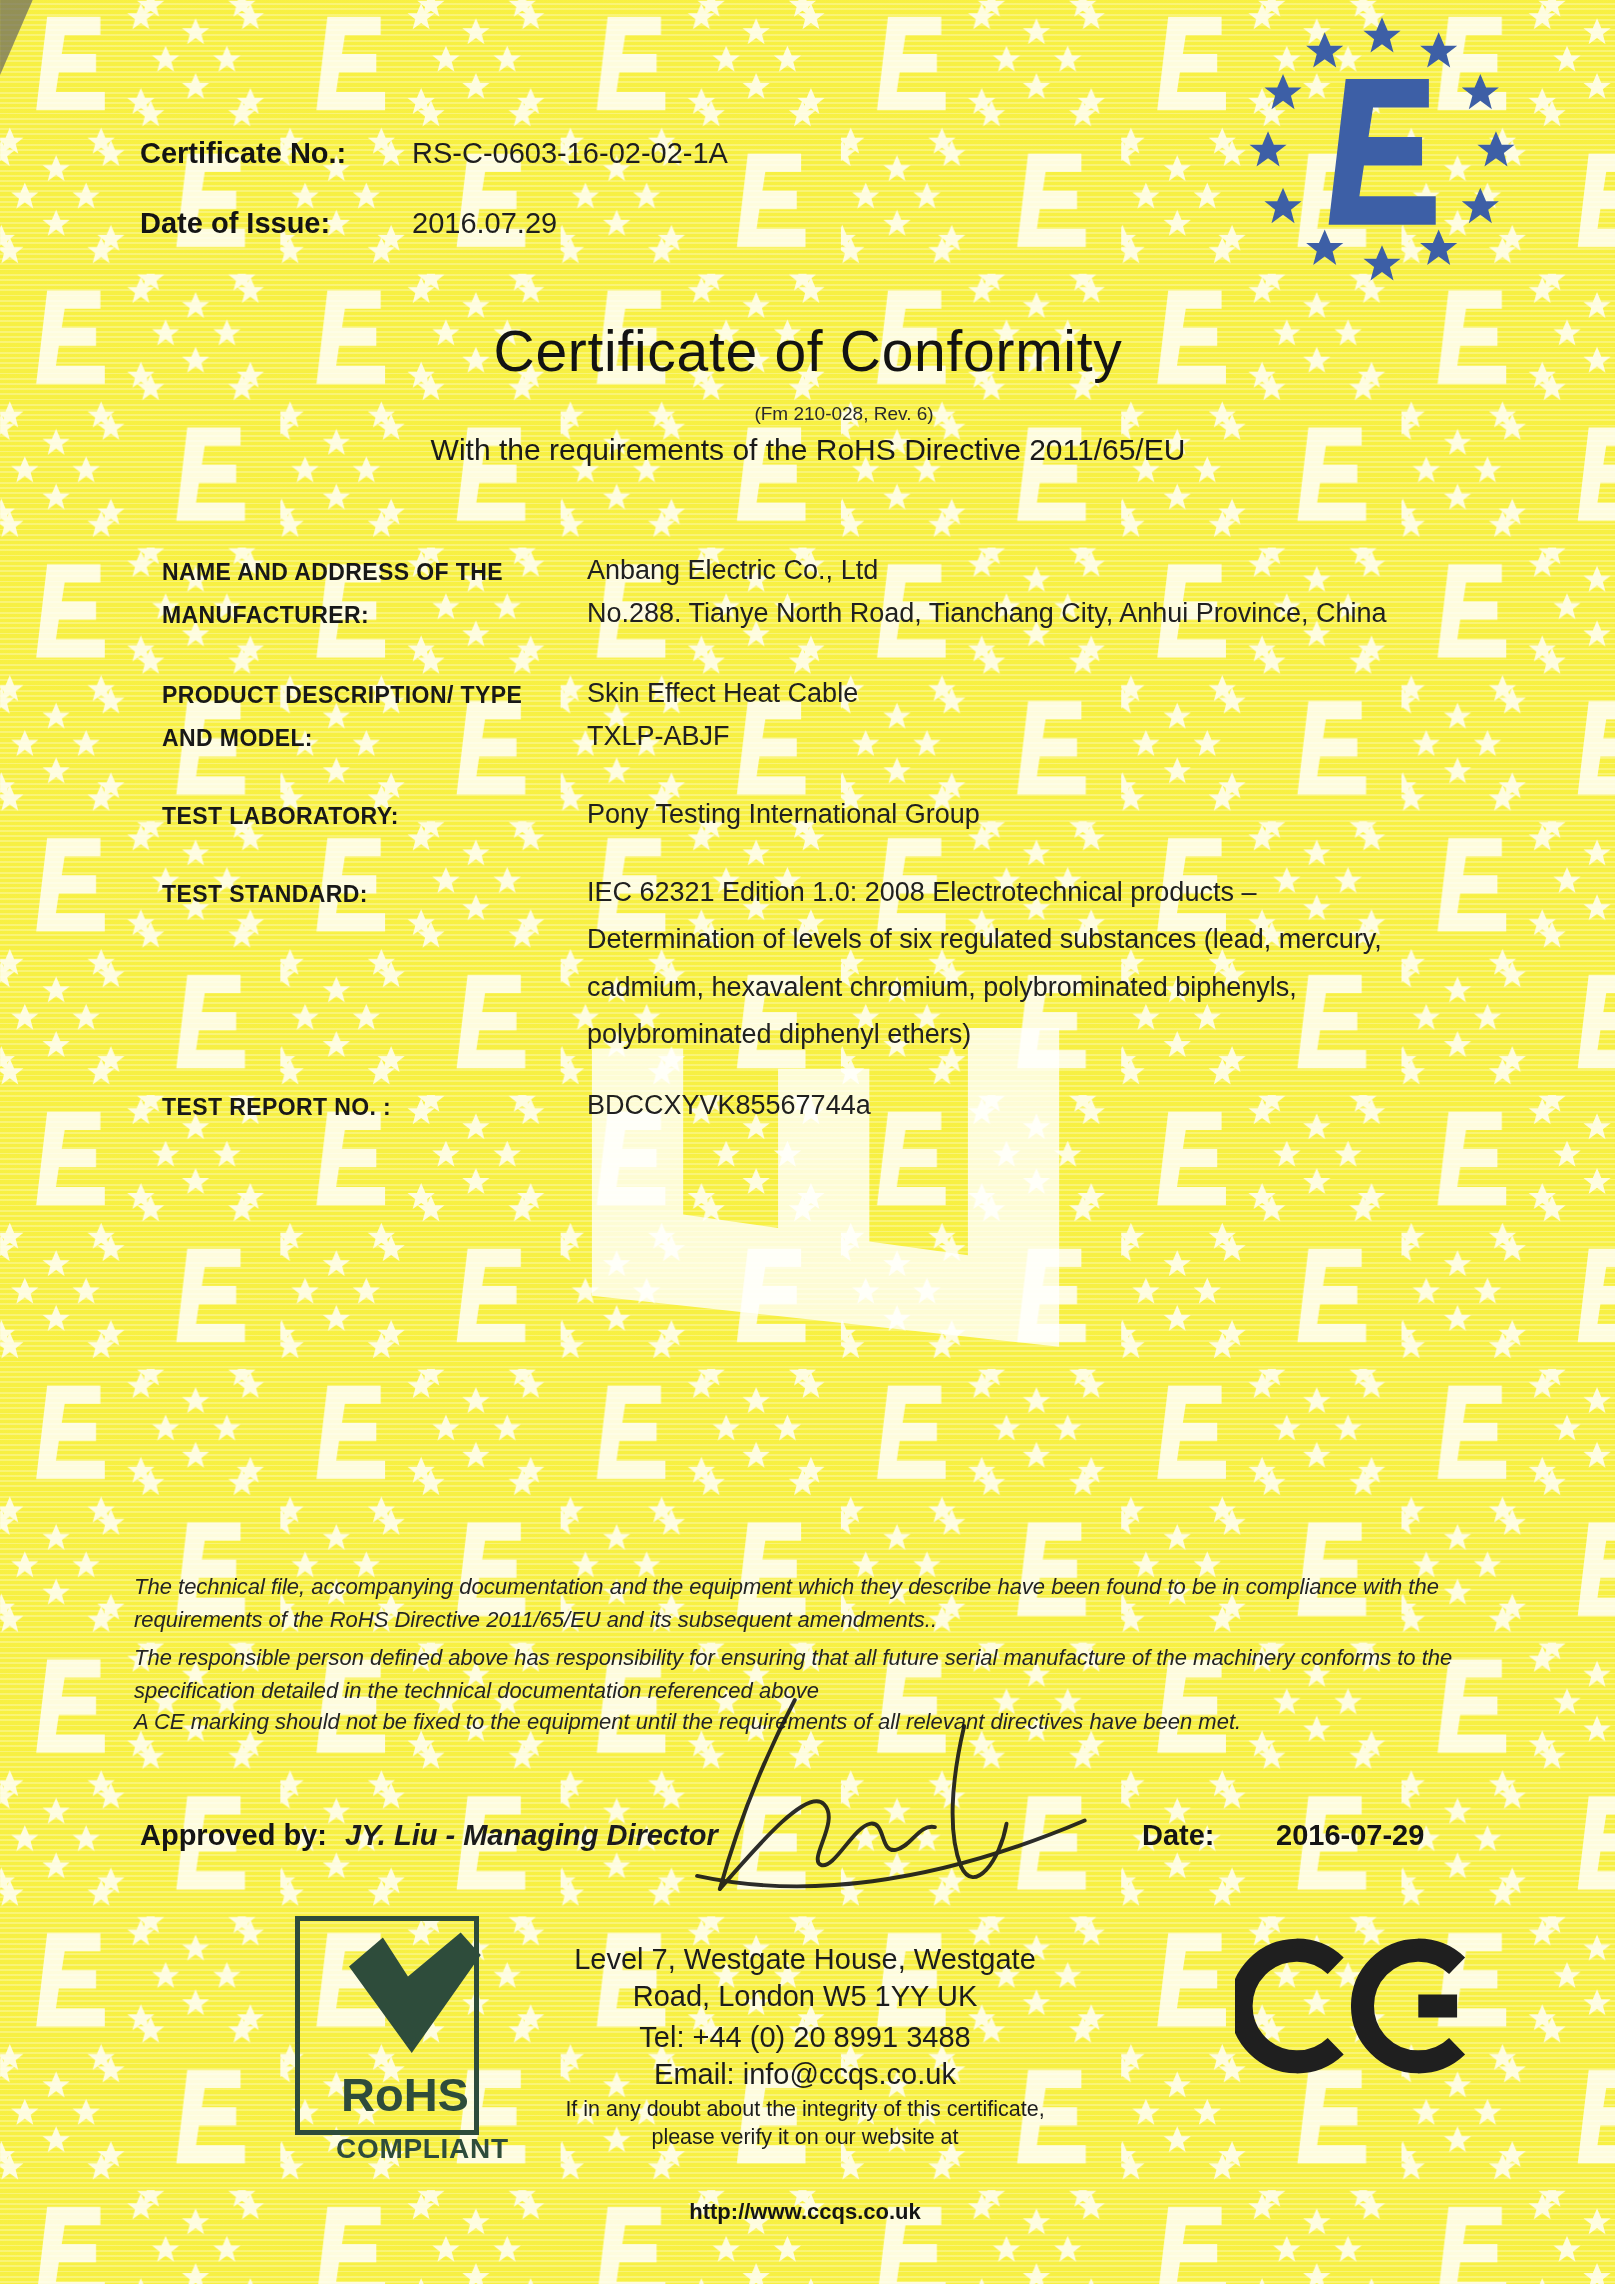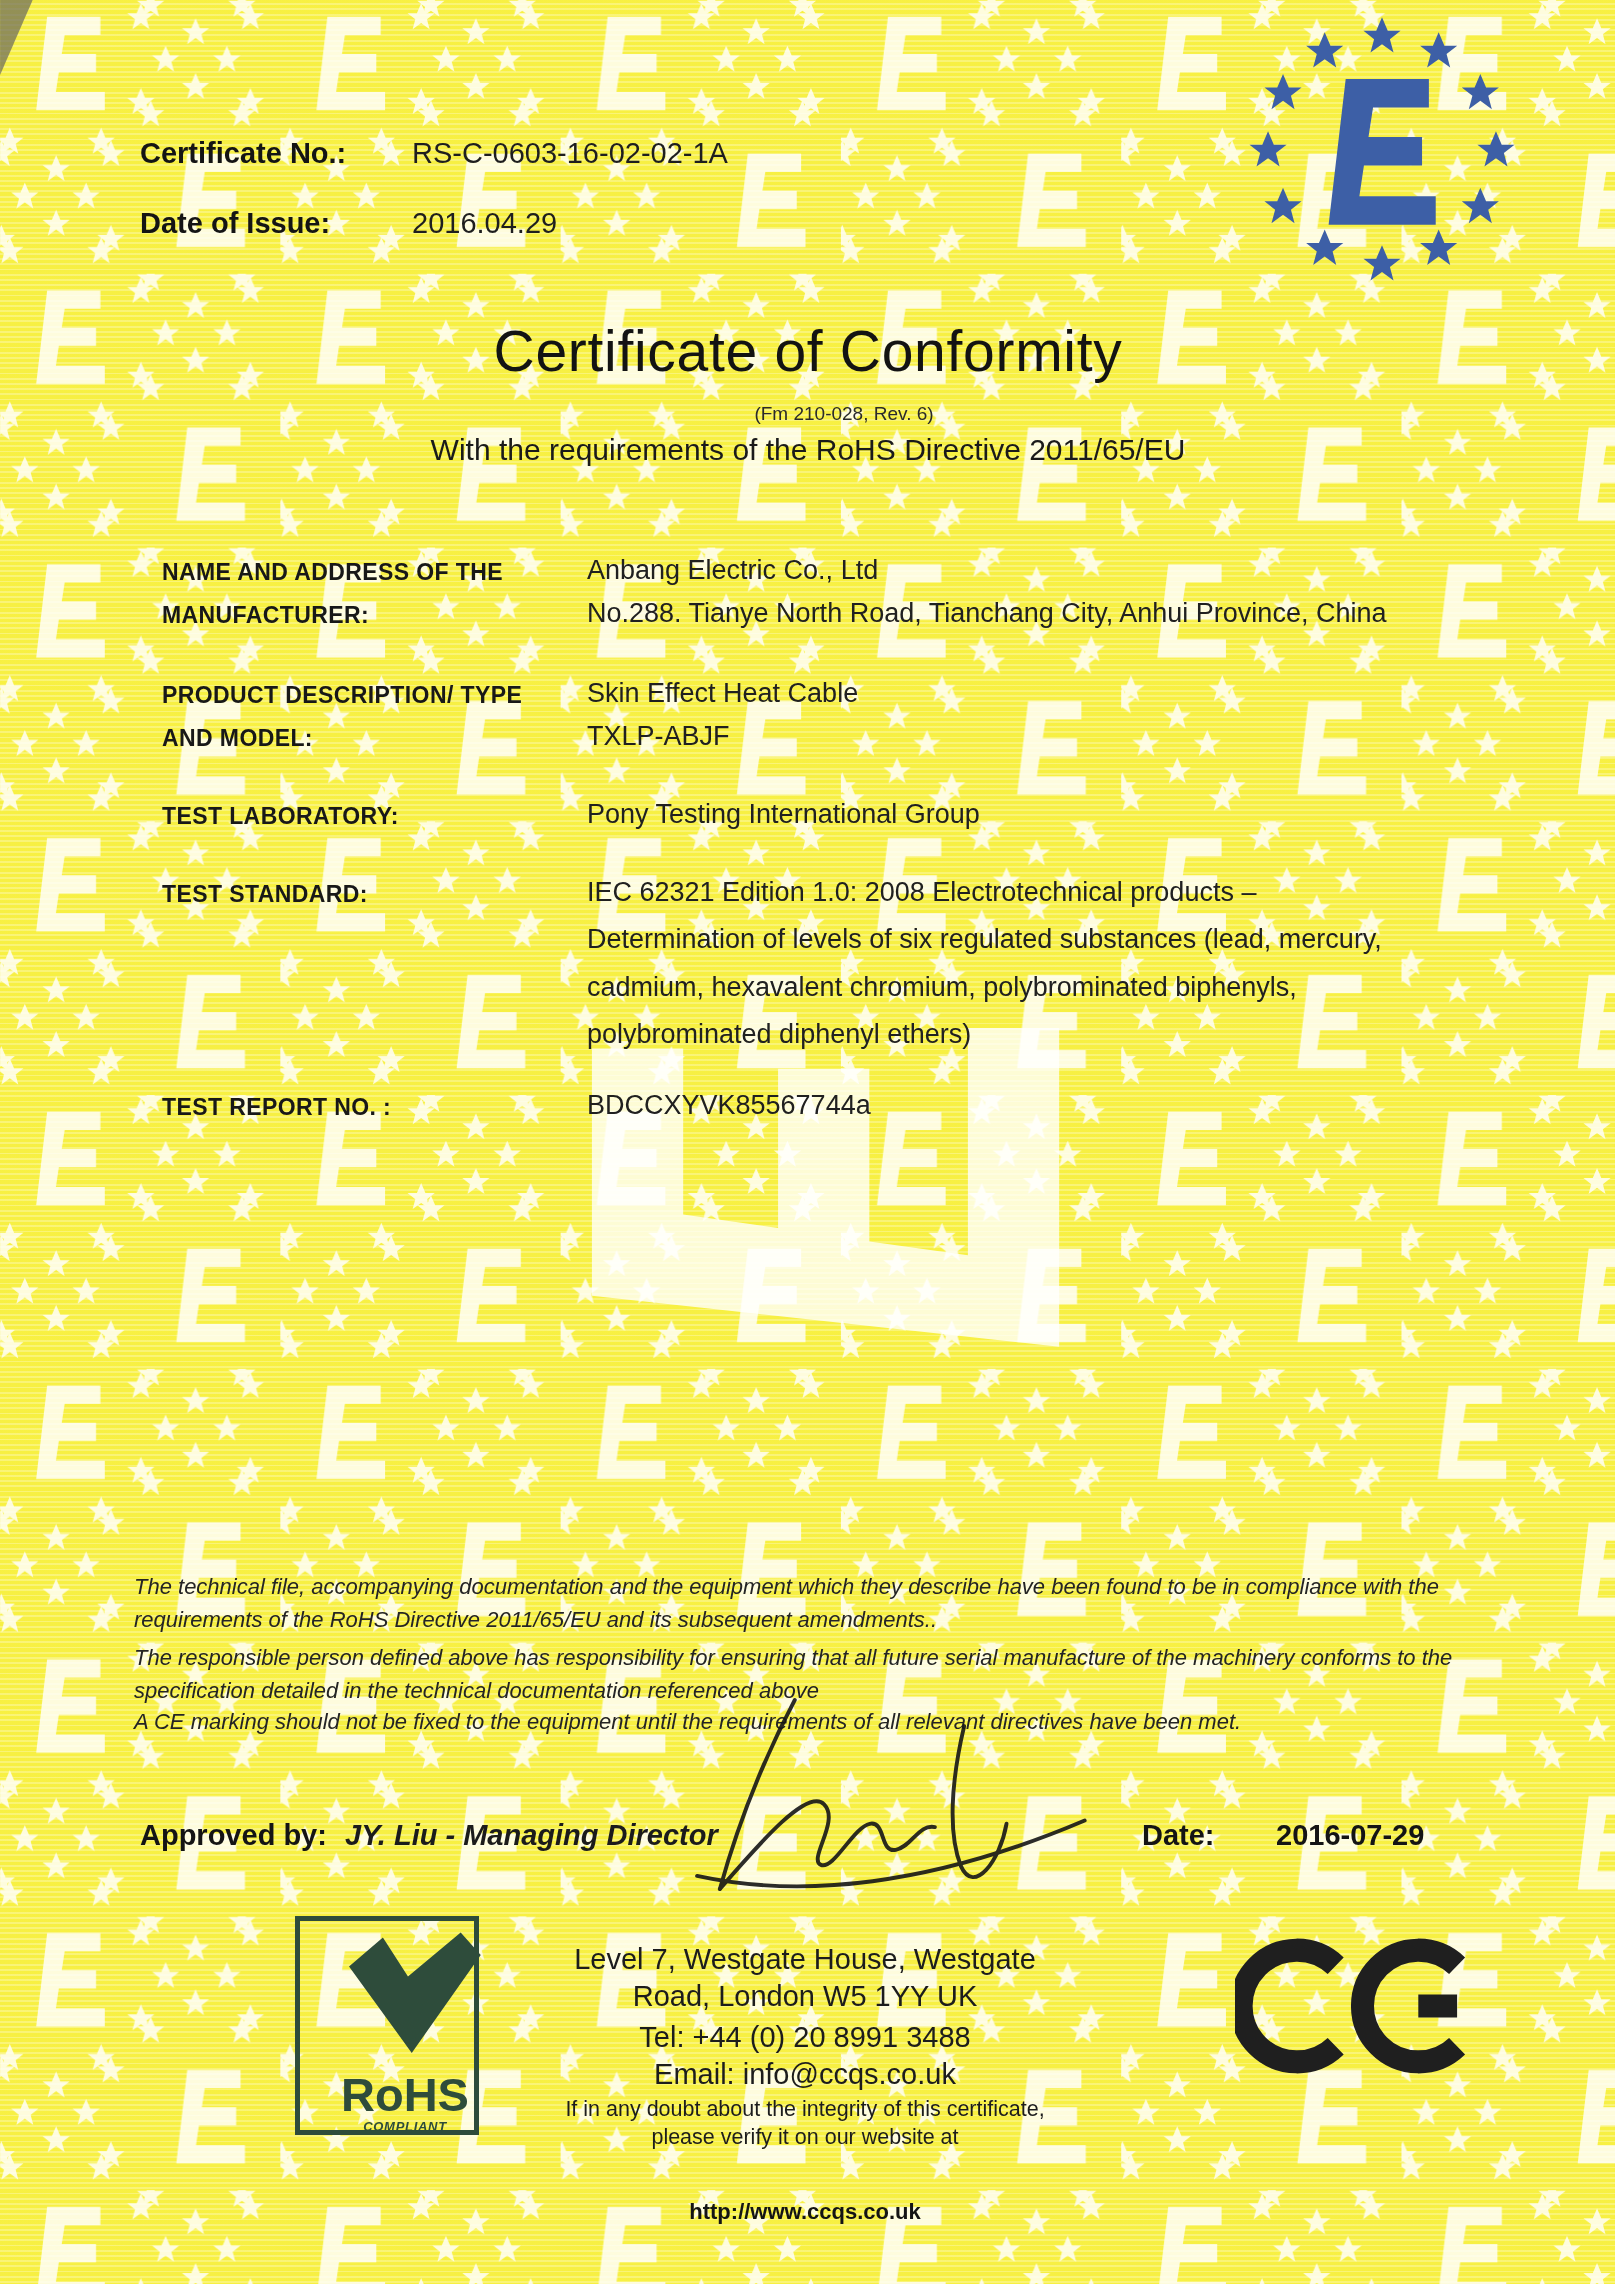--- a/index.html
+++ b/index.html
@@ -37,21 +37,21 @@
   .f-site { font-weight:bold; font-size:22px; color:#141414;margin-top:48px; }
   .rohs-box {
     position:absolute; left:295px; top:1916px;
     width:184px; height:219px;
     border:5.2px solid #2e4c3b;
     box-sizing:border-box;
     text-align:center;
     padding-left:36px;
   }
   .rohs-title { font-weight:bold; font-size:47px; color:#2e4c3b; line-height:47px; margin-top:1.3px; }
-  .rohs-sub { font-weight:bold; font-size:13px; letter-spacing:0.7px; color:#2e4c3b; margin-top:1px;font-style:italic; }
+  .rohs-sub { font-weight:bold; font-size:28px; letter-spacing:0.7px; color:#2e4c3b; margin-top:15px; }
 </style>
 </head>
 <body>
 
 <div class="page">
 
   <svg class="bg" width="1616" height="2284" aria-hidden="true" viewBox="0 0 2479 3504">
     <defs>
       <path id="star" d="M 0,-20 L 5.9,-6.2 L 19,-6.2 L 8.1,2.4 L 11.8,16.2 L 0,7.6 L -11.8,16.2 L -8.1,2.4 L -19,-6.2 L -5.9,-6.2 Z"></path>
       <path id="ccqs-e" d="M 35,5 L 108,5 L 108,30 L 59,30 L 55,56 L 102,56 L 102,81 L 51,81 L 47,108 L 114,108 L 114,133 L 20,133 Z"></path>
@@ -105,21 +105,21 @@
       <use href="#star" transform="translate(63,297) scale(1.5)"></use>
       <use href="#star" transform="translate(40,210) scale(1.5)"></use>
       <use href="#star" transform="translate(63,122) scale(1.5)"></use>
       <use href="#star" transform="translate(127,58) scale(1.5)"></use>
     </g>
   </svg>
 
   <div class="hdr-lbl" style="left:140px; top:137px;">Certificate No.:</div>
   <div class="hdr-val" style="left:412px; top:137px;">RS-C-0603-16-02-02-1A</div>
   <div class="hdr-lbl" style="left:140px; top:207px;">Date of Issue:</div>
-  <div class="hdr-val" style="left:412px; top:207px;">2016.04.29</div>
+  <div class="hdr-val" style="left:412px; top:207px;">2016.07.29</div>
 
   <div class="title" style="top:318px;">Certificate of Conformity</div>
   <div class="formref" style="top:403px;">(Fm 210-028, Rev. 6)</div>
   <div class="subtitle" style="top:433px;">With the requirements of the RoHS Directive 2011/65/EU</div>
 
   <div class="lbl" style="left:162px; top:559px;">NAME AND ADDRESS OF THE</div>
   <div class="lbl" style="left:162px; top:602px;">MANUFACTURER:</div>
   <div class="val" style="left:587px; top:555px;">Anbang Electric Co., Ltd</div>
   <div class="val" style="left:587px; top:598px;">No.288. Tianye North Road, Tianchang City, Anhui Province, China</div>
 

